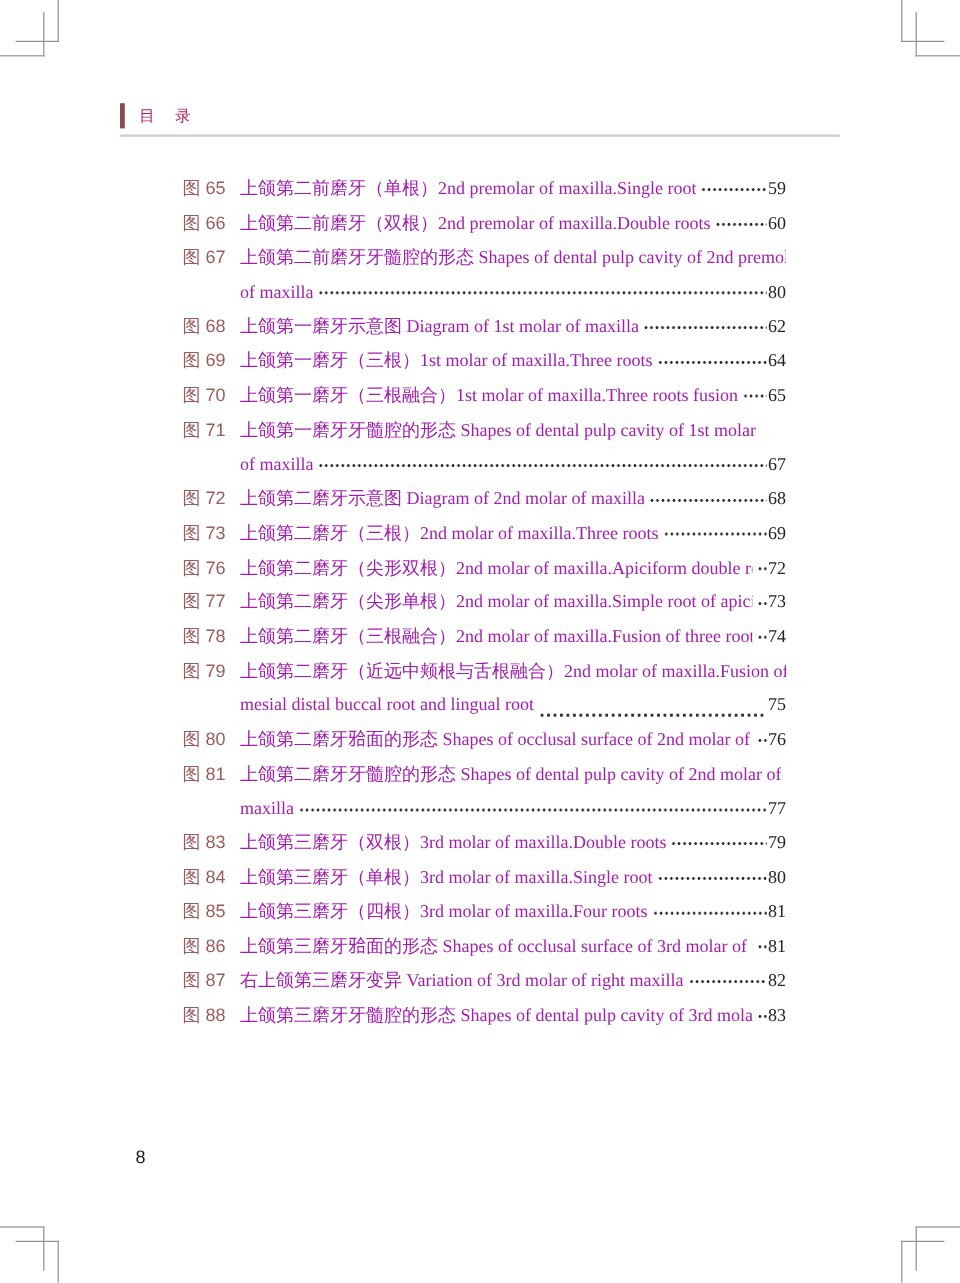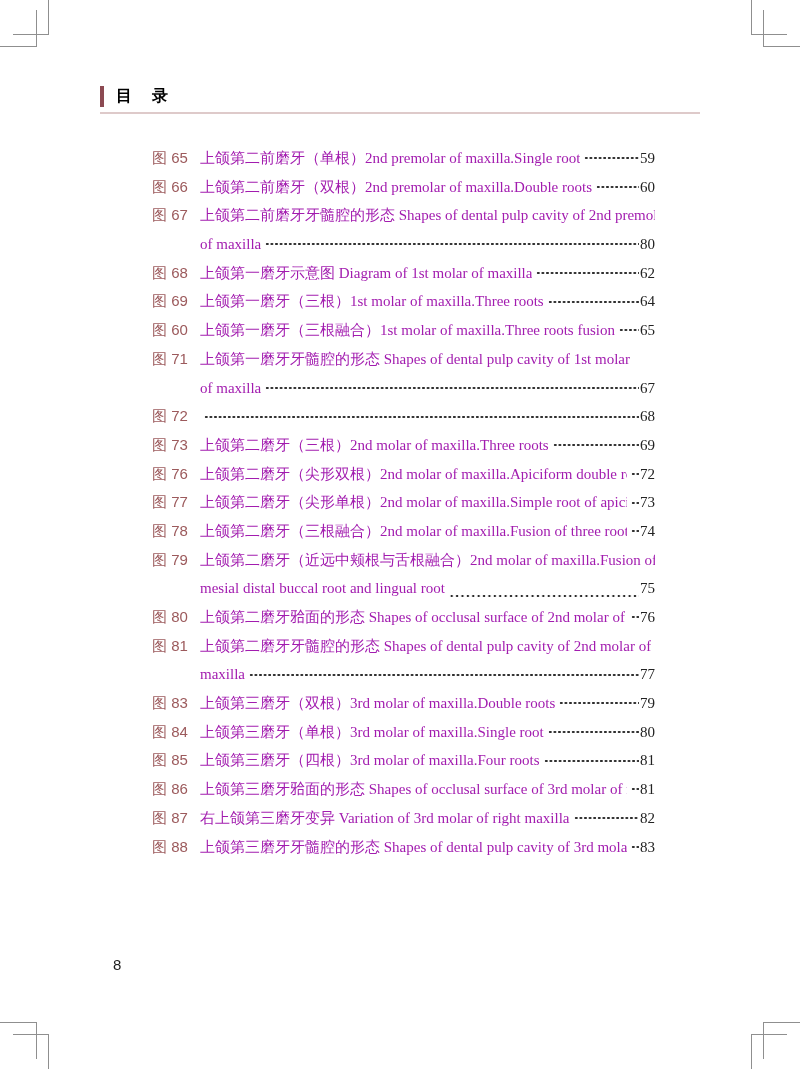--- a/index.html
+++ b/index.html
@@ -28,23 +28,23 @@
     position: absolute; left: 100px; top: 86px;
     display: flex; align-items: center;
   }
   .header .bar {
     width: 4px; height: 21px;
     background: #8c4a52;
     margin-right: 12px;
   }
   .header .title {
     font-family: "Liberation Sans", "DejaVu Sans", sans-serif;
-    font-weight: bold;
-    font-size: 16px;
-    color: #000000;
+    font-weight: normal;
+    font-size: 13px;
+    color: #be185d;
     letter-spacing: 2px;
     white-space: pre;
   }
   .header-rule {
     position: absolute; left: 100px; top: 112px;
     width: 600px; height: 2px;
     background: #decaca;
   }
 
   
@@ -147,41 +147,42 @@
   </div>
 
   <div class="line">
     <span class="label">图 69</span>
     <span class="text">上颌第一磨牙（三根）1st molar of maxilla.Three roots</span>
     <span class="dots"></span>
     <span class="pagenum">64</span>
   </div>
 
   <div class="line">
-    <span class="label">图 60</span>
+    <span class="label">图 70</span>
     <span class="text">上颌第一磨牙（三根融合）1st molar of maxilla.Three roots fusion</span>
     <span class="dots"></span>
     <span class="pagenum">65</span>
   </div>
 
   <div class="line">
     <span class="label">图 71</span>
     <span class="text">上颌第一磨牙牙髓腔的形态 Shapes of dental pulp cavity of 1st molar</span>
 
   </div>
 
   <div class="line">
     <span class="label"></span>
     <span class="text">of maxilla</span>
     <span class="dots"></span>
     <span class="pagenum">67</span>
   </div>
 
   <div class="line">
     <span class="label">图 72</span>
+    <span class="text">上颌第二磨牙示意图 Diagram of 2nd molar of maxilla</span>
     <span class="dots"></span>
     <span class="pagenum">68</span>
   </div>
 
   <div class="line">
     <span class="label">图 73</span>
     <span class="text">上颌第二磨牙（三根）2nd molar of maxilla.Three roots</span>
     <span class="dots"></span>
     <span class="pagenum">69</span>
   </div>

